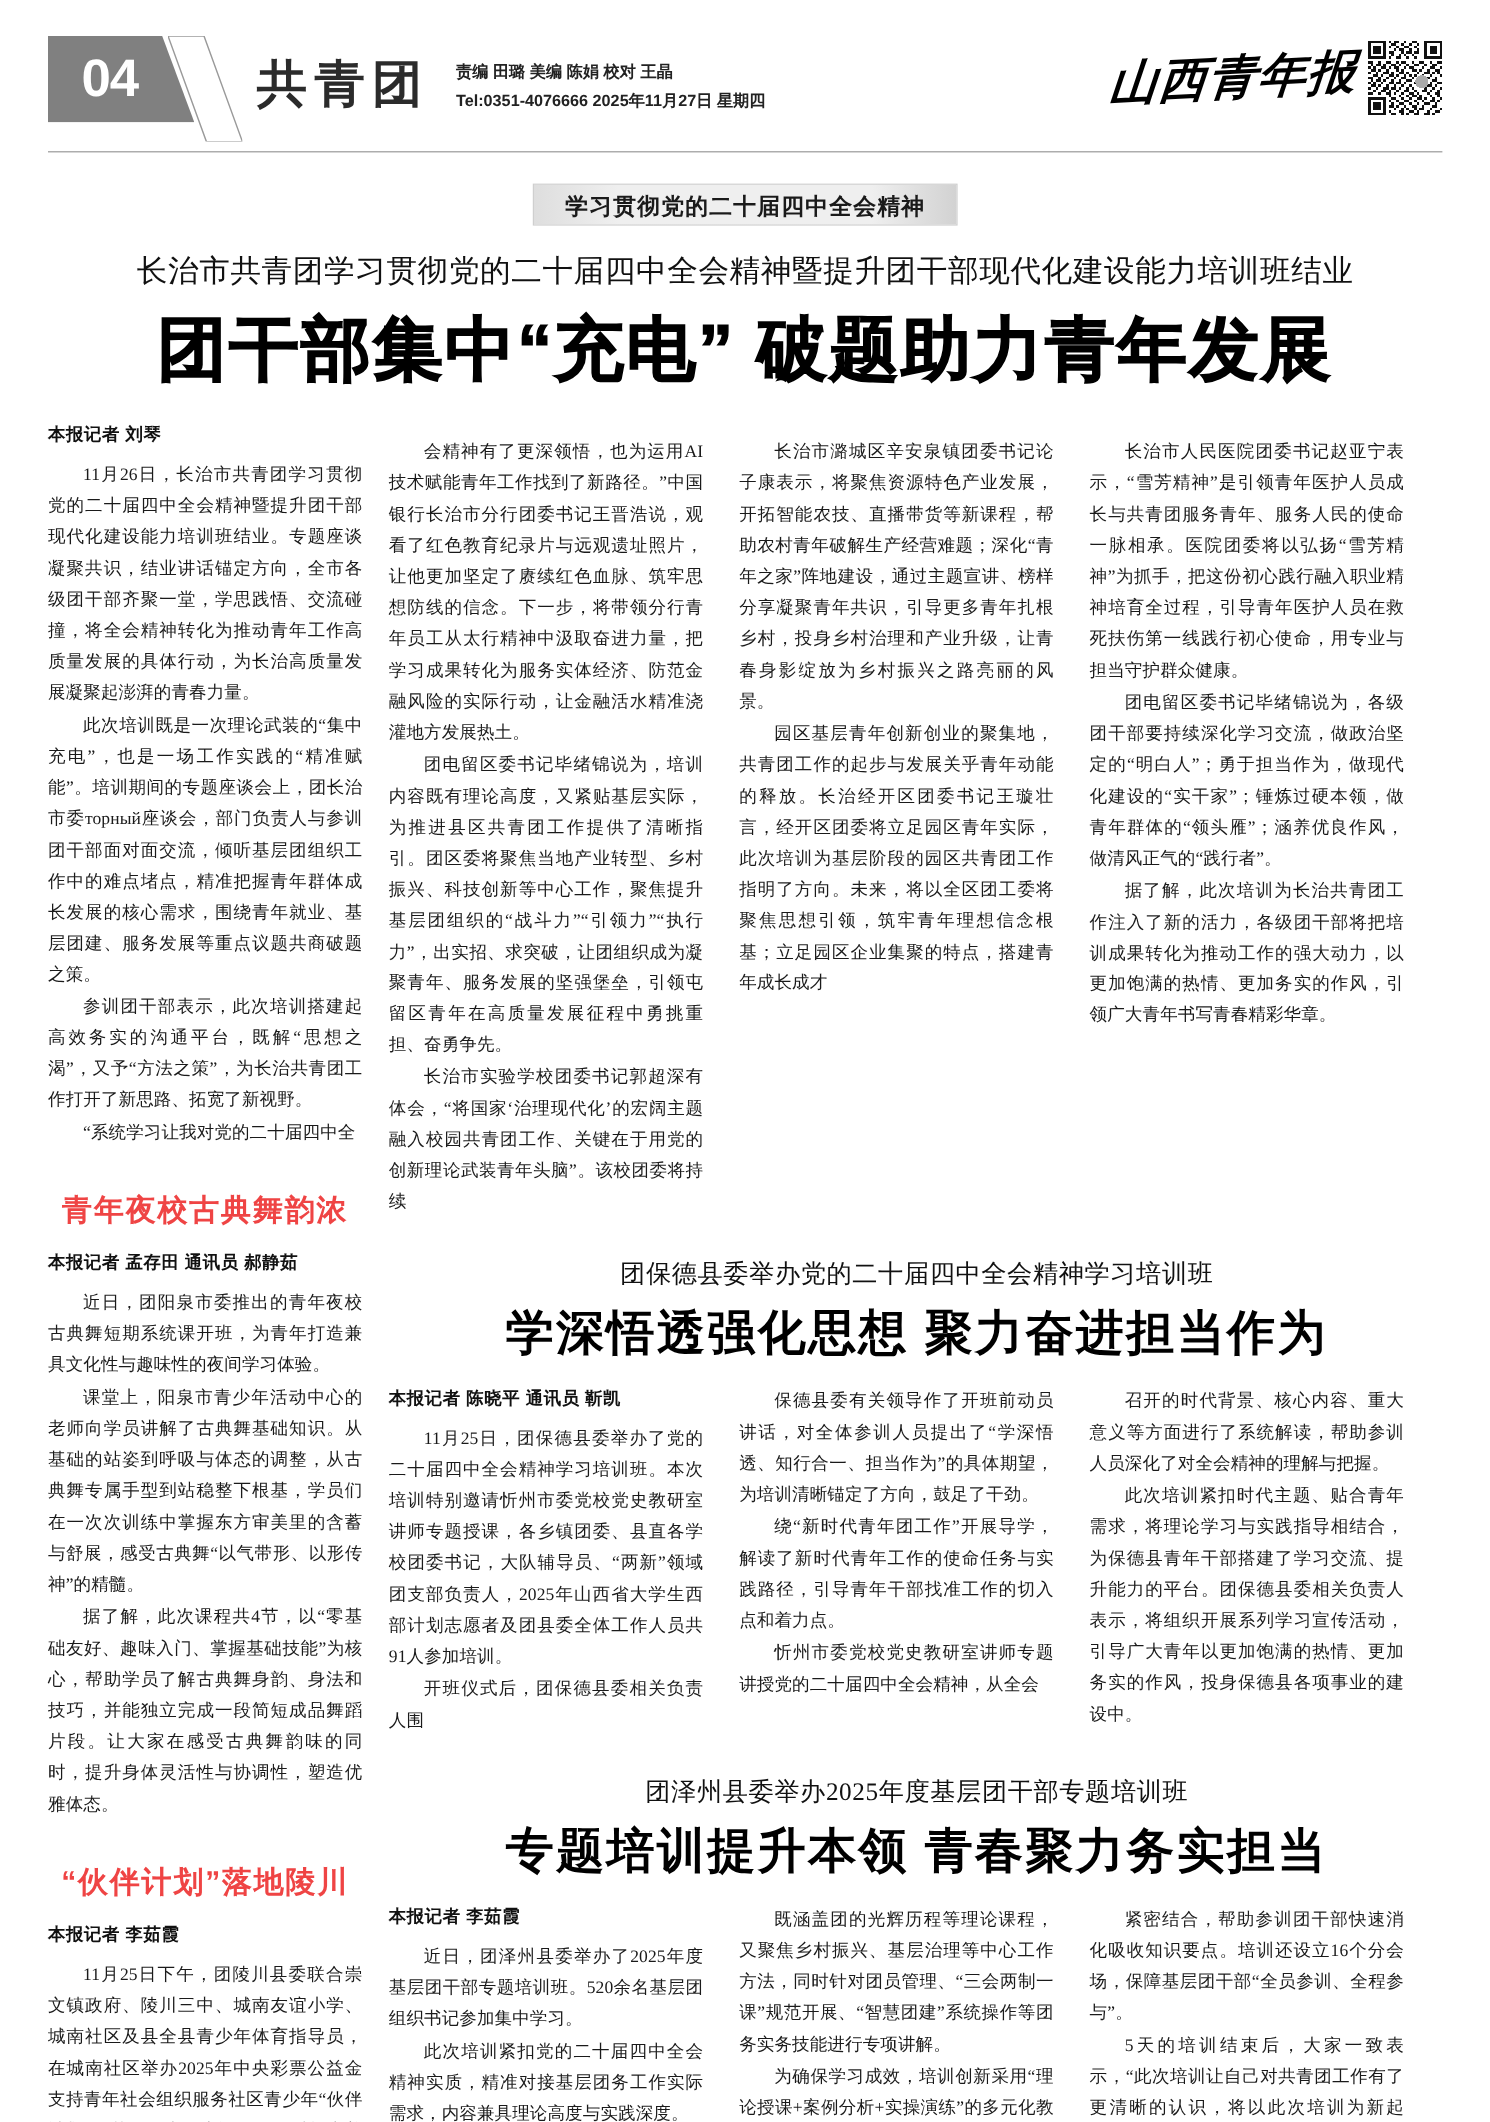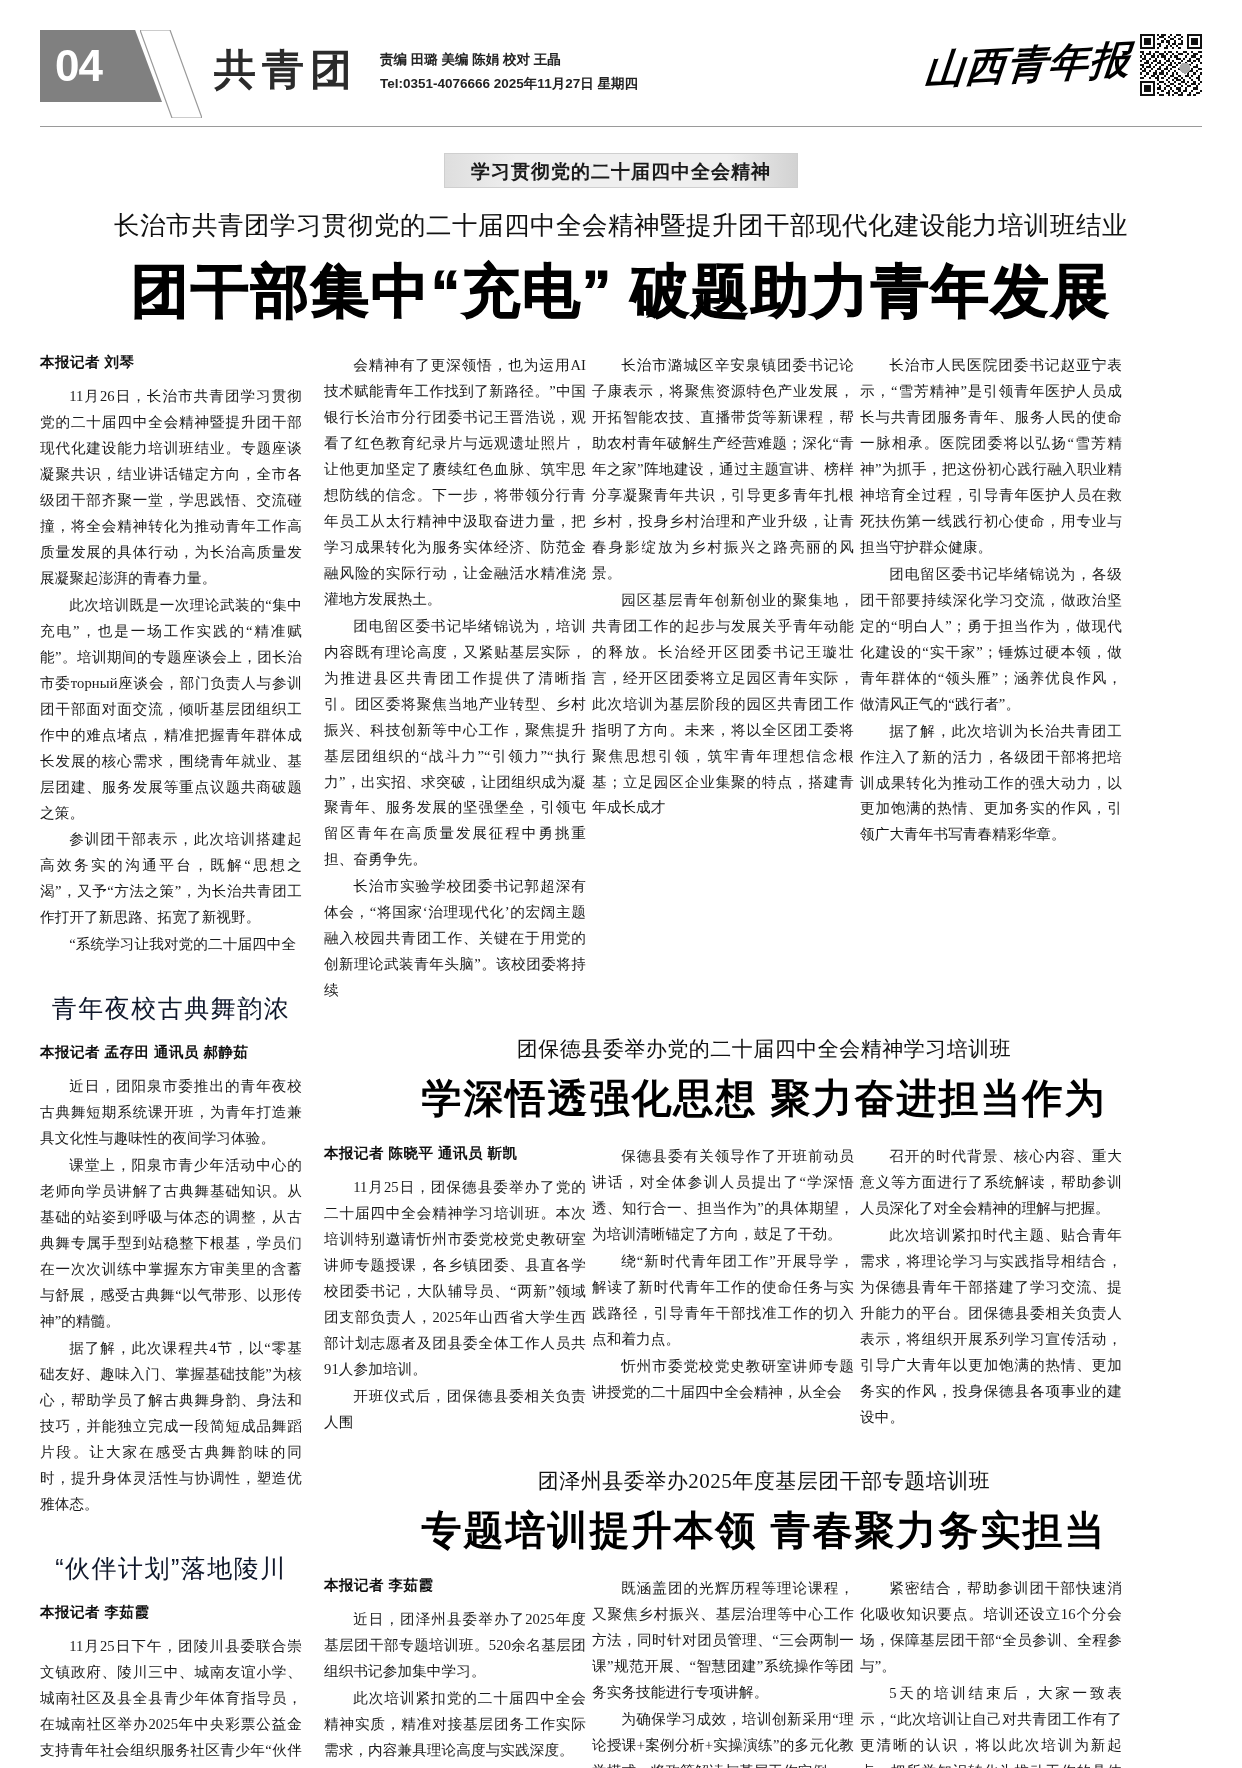--- a/index.html
+++ b/index.html
@@ -35,21 +35,21 @@
     background: #808080;
     clip-path: polygon(0 0, 78% 0, 100% 100%, 0 100%);
   }
   .page-number-text {
     position: relative;
     color: #fff;
     font-family: "Liberation Sans", sans-serif;
     font-weight: bold;
     font-size: 44px;
     letter-spacing: -1px;
-    padding-left: 15px;
+    padding-left: 28px;
     line-height: 72px;
   }
   .masthead-slash {
     position: absolute;
     left: 100px; top: 0;
     width: 62px; height: 88px;
   }
   .section-name {
     font-family: "Liberation Serif", serif;
     font-weight: bold;
@@ -162,24 +162,24 @@
     display: flex;
     gap: 22px;
     margin: 22px 40px 0 40px;
   }
   .col { width: 262px; flex: 0 0 262px; }
 
   
   .sub-headline {
     text-align: center;
     font-family: "Liberation Sans", sans-serif;
-    font-weight: normal;
+    font-weight: bold;
     font-size: 25px;
     letter-spacing: 1.5px;
-    color: #0f172a;
+    color: #ef4444;
     margin: 34px 0 18px 0;
   }
 
   
   .section-kicker {
     text-align: center;
     font-family: "Liberation Serif", serif;
     font-size: 21px;
     color: #111;
     letter-spacing: 0.5px;
@@ -190,21 +190,22 @@
     font-family: "Liberation Sans", sans-serif;
     font-weight: bold;
     font-size: 40px;
     letter-spacing: 2px;
     color: #000;
     margin-top: 8px;
     margin-bottom: 18px;
   }
   .three-cols {
     display: flex;
-    gap: 6px;
+    gap: 30px;
+    margin-top: 12px;
   }
   .three-cols .col3 { width: 262px; flex: 0 0 262px; }
 </style>
 </head>
 <body>
 
 <div class="page">
 
   <div class="masthead">
     <div class="page-number-block">

